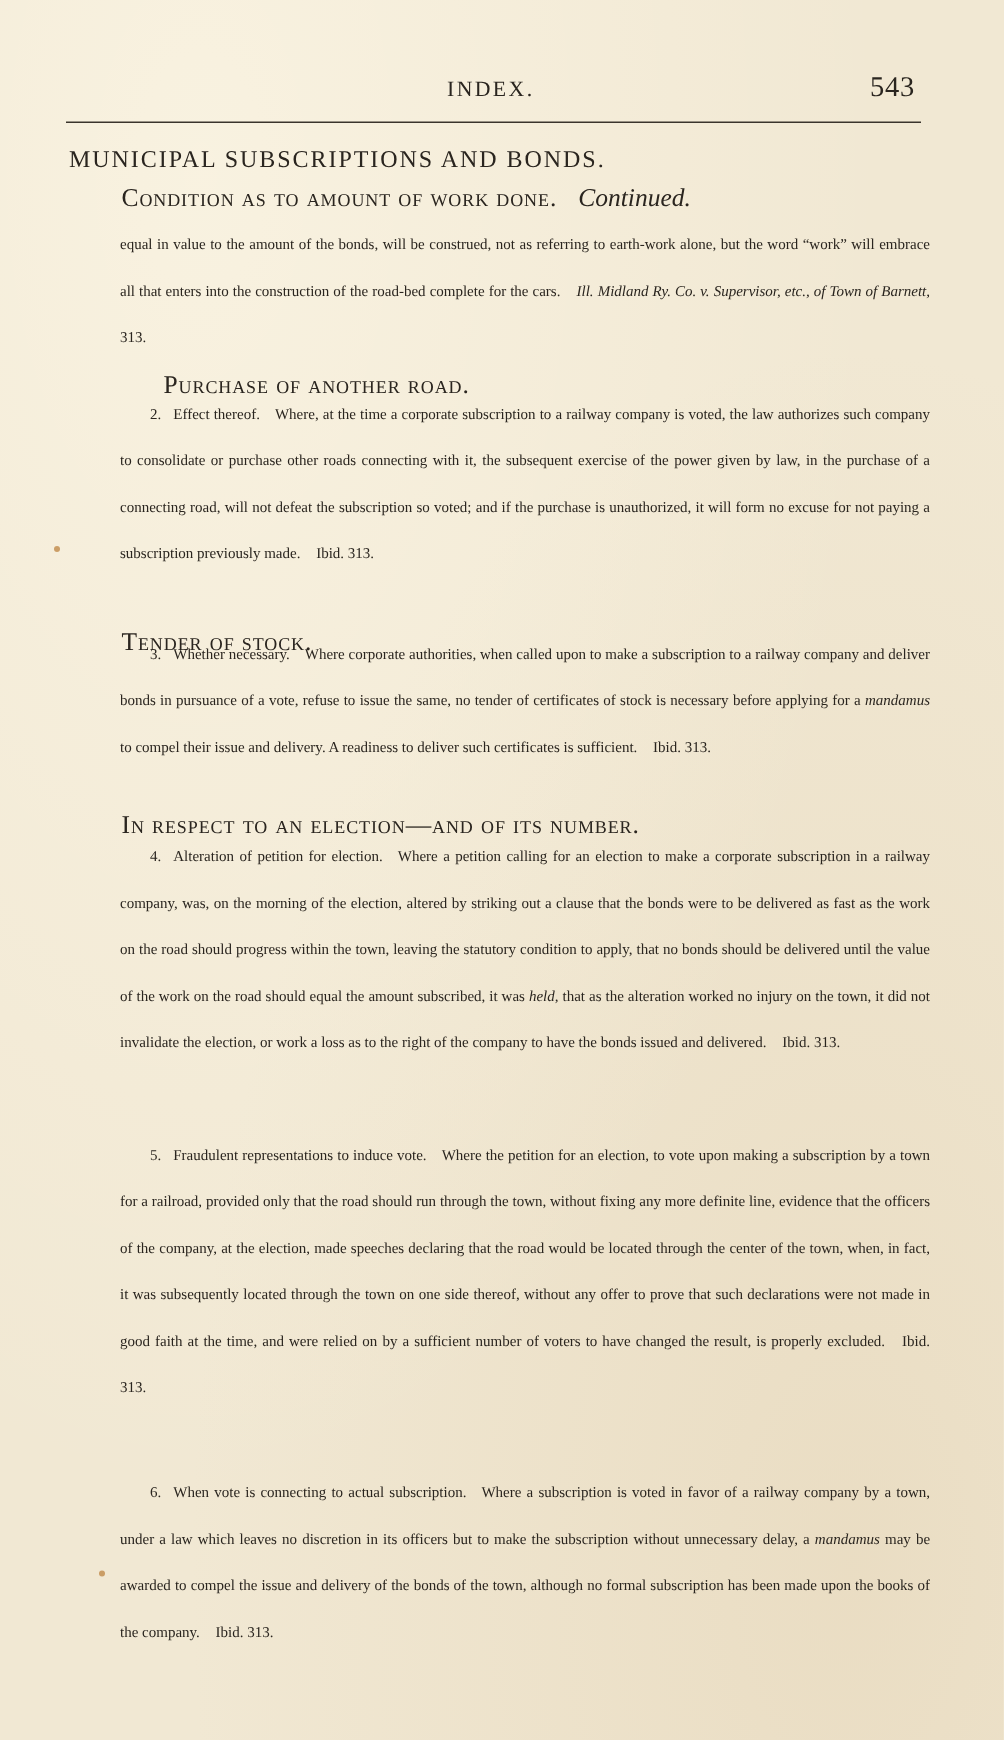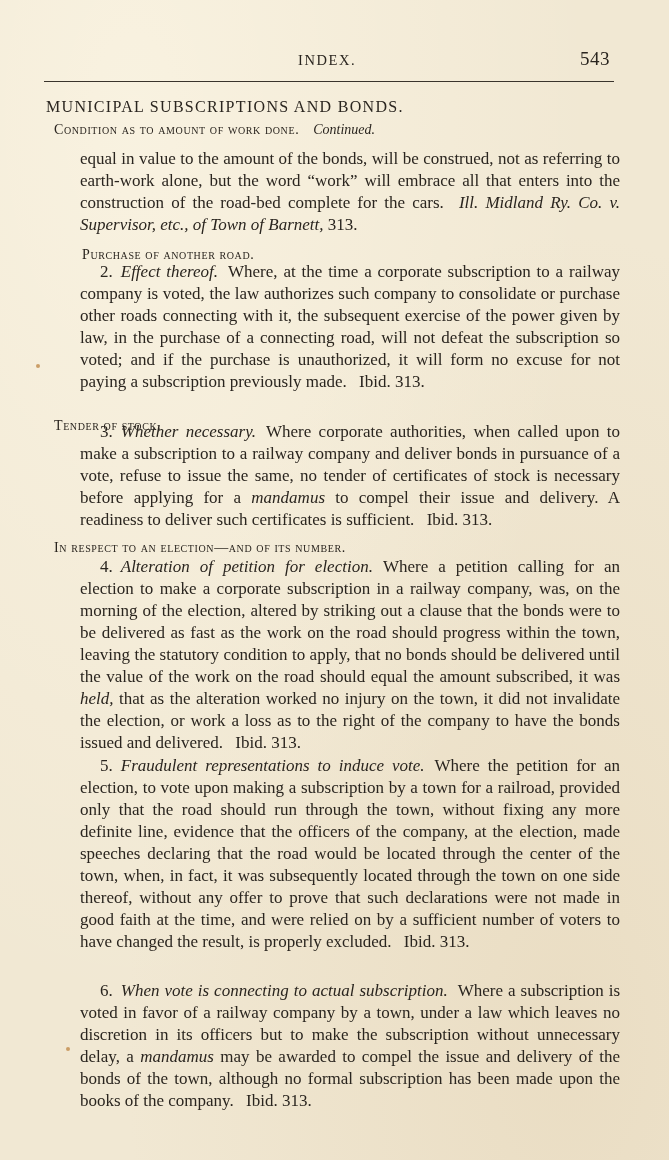--- a/index.html
+++ b/index.html
@@ -55,47 +55,47 @@
   .main-heading {
     position: absolute;
     top: 98px;
     left: 46px;
     font-size: 16px;
     letter-spacing: 1.3px;
     white-space: nowrap;
   }
   .subheading {
     position: absolute;
-    left: 54px;
+    left: 81px;
     font-variant: small-caps;
-    font-size: 14px;
+    font-size: 17px;
     letter-spacing: 0.6px;
     white-space: nowrap;
   }
   .subheading .cont {
     font-style: italic;
     font-variant: normal;
     margin-left: 14px;
     letter-spacing: 0;
   }
   .para {
     position: absolute;
     left: 80px;
     width: 540px;
-    font-size: 17px;
-    line-height: 22px;
+    font-size: 10px;
+    line-height: 31px;
     text-align: justify;
     text-align-last: left;
   }
   .para .first {
     display: block;
     text-indent: 20px;
   }
   .num { margin-right: 8px; }
-  .ital { font-style: italic; margin-right: 10px; }
+  .ital { margin-right: 10px; }
   .i { font-style: italic; }
   .cite { margin-left: 8px; }
   .speck {
     position: absolute;
     width: 4px; height: 4px;
     border-radius: 50%;
     background: #c08a4a;
     opacity: 0.8;
   }
 </style>

